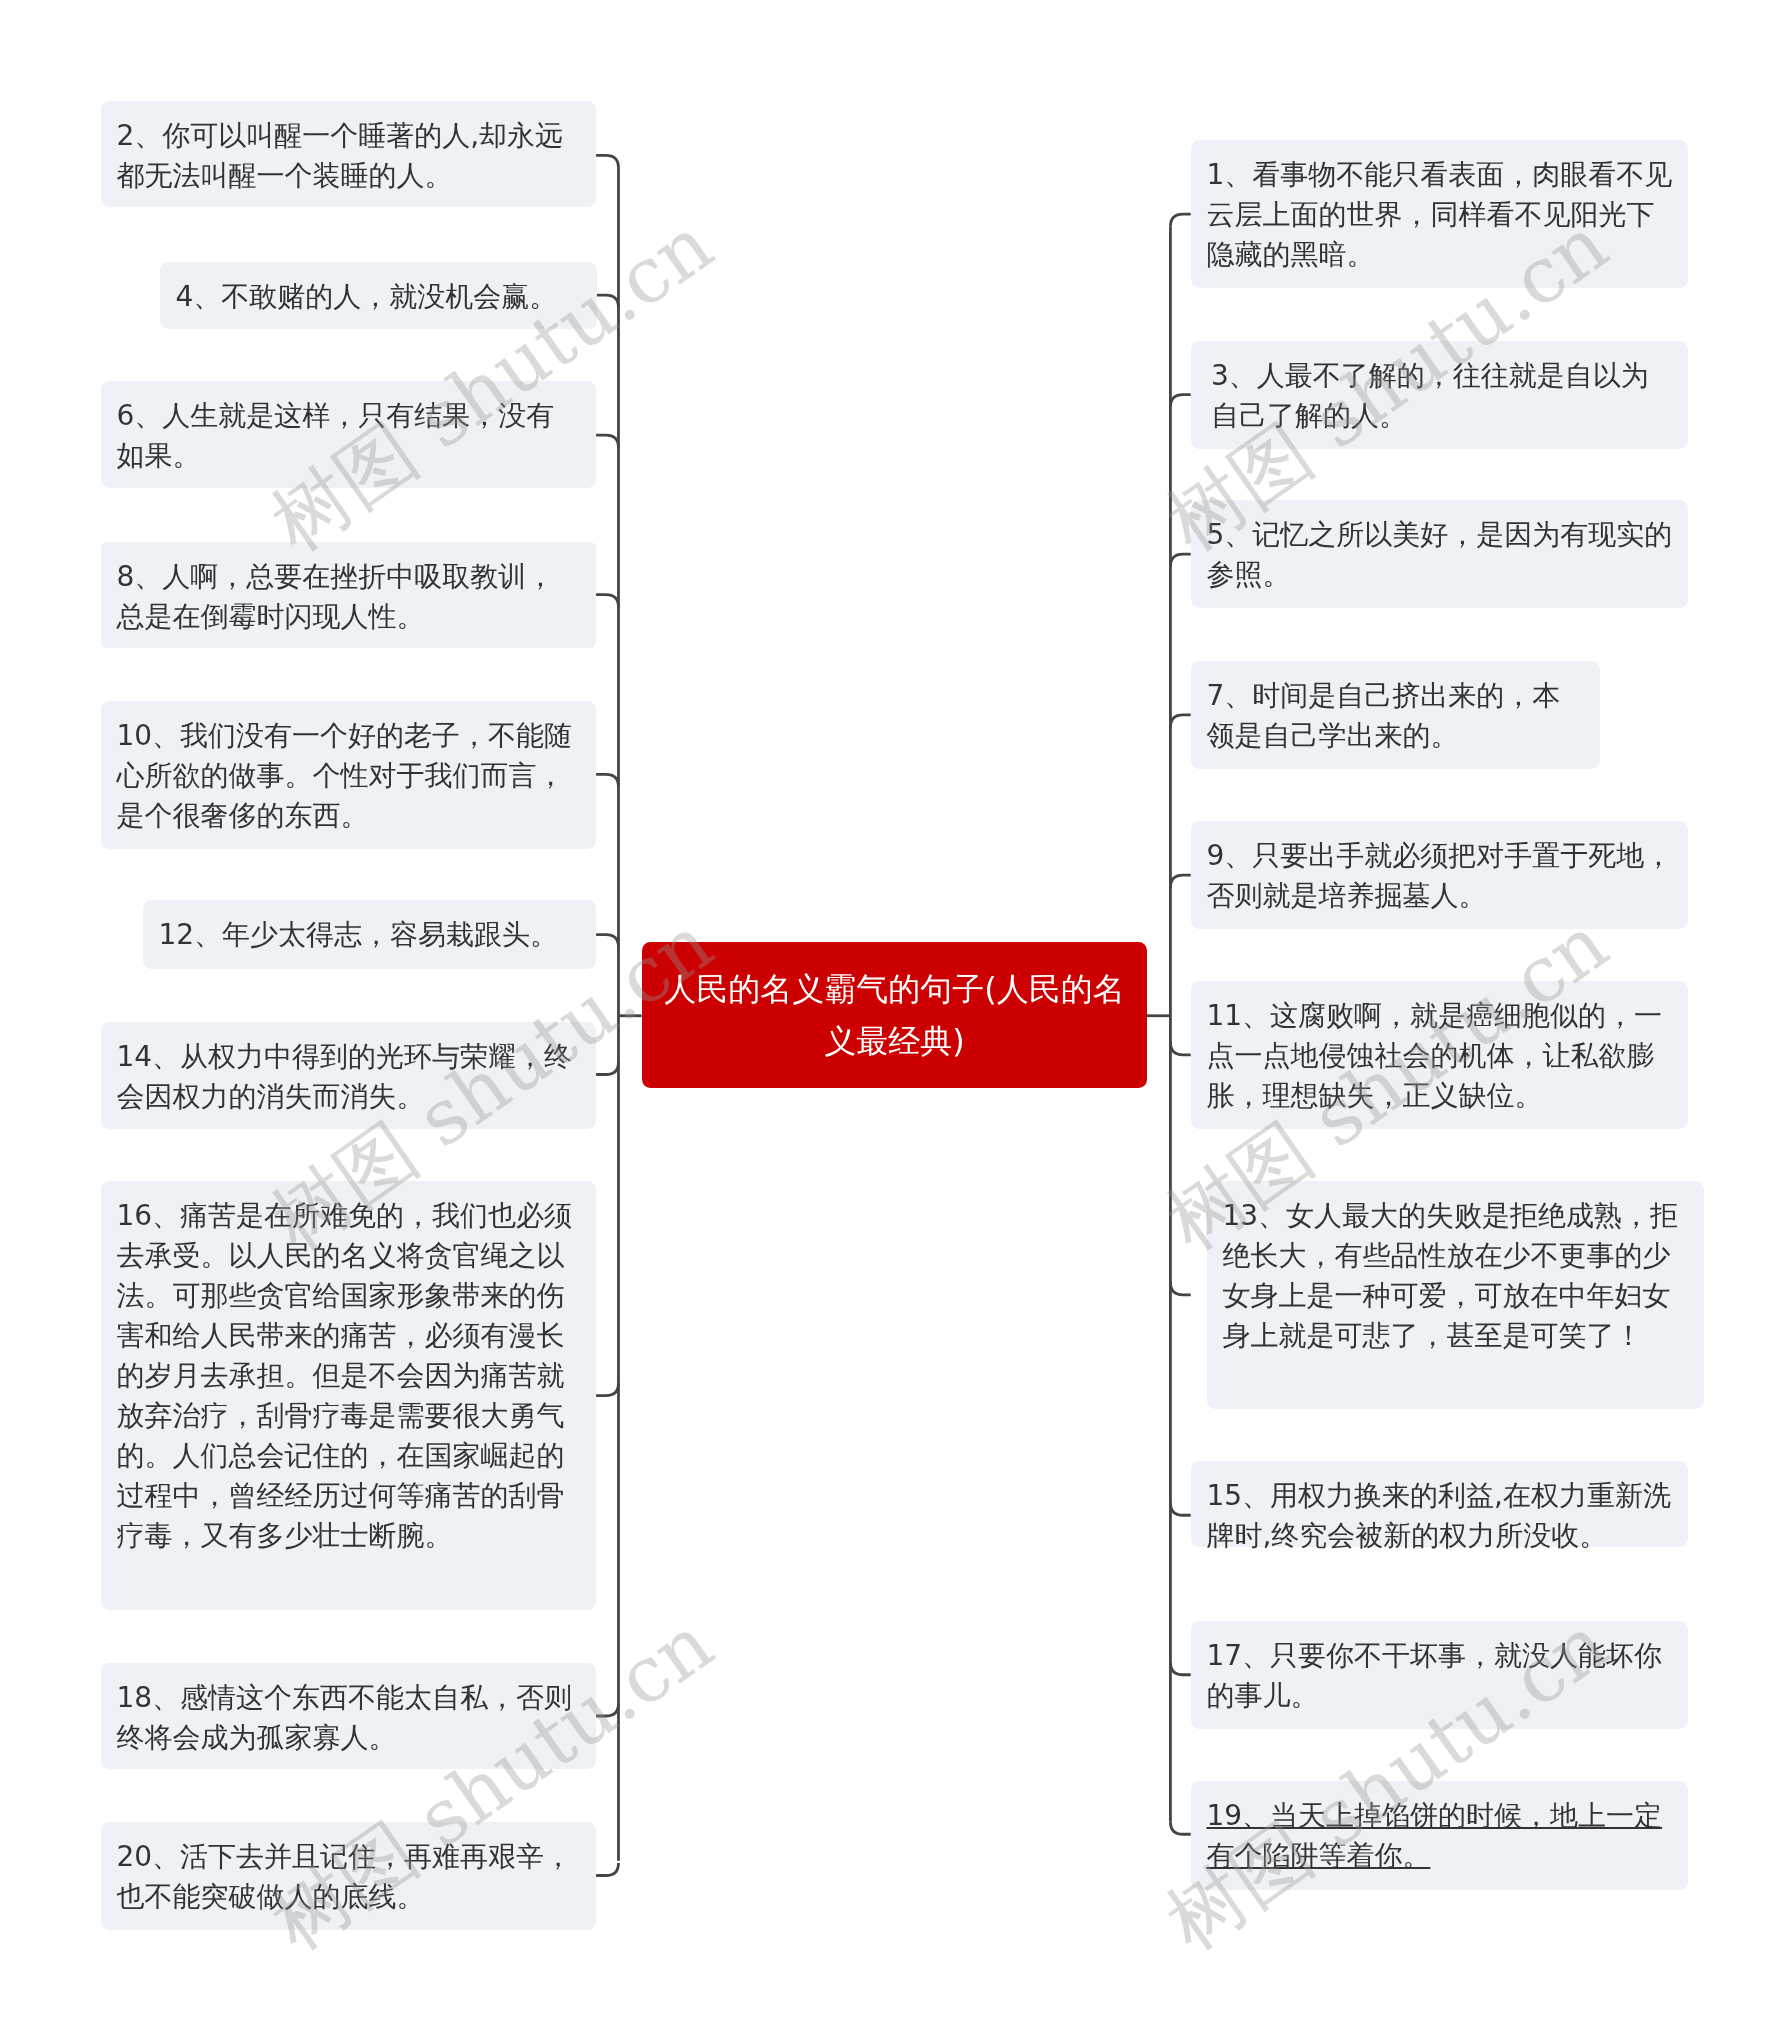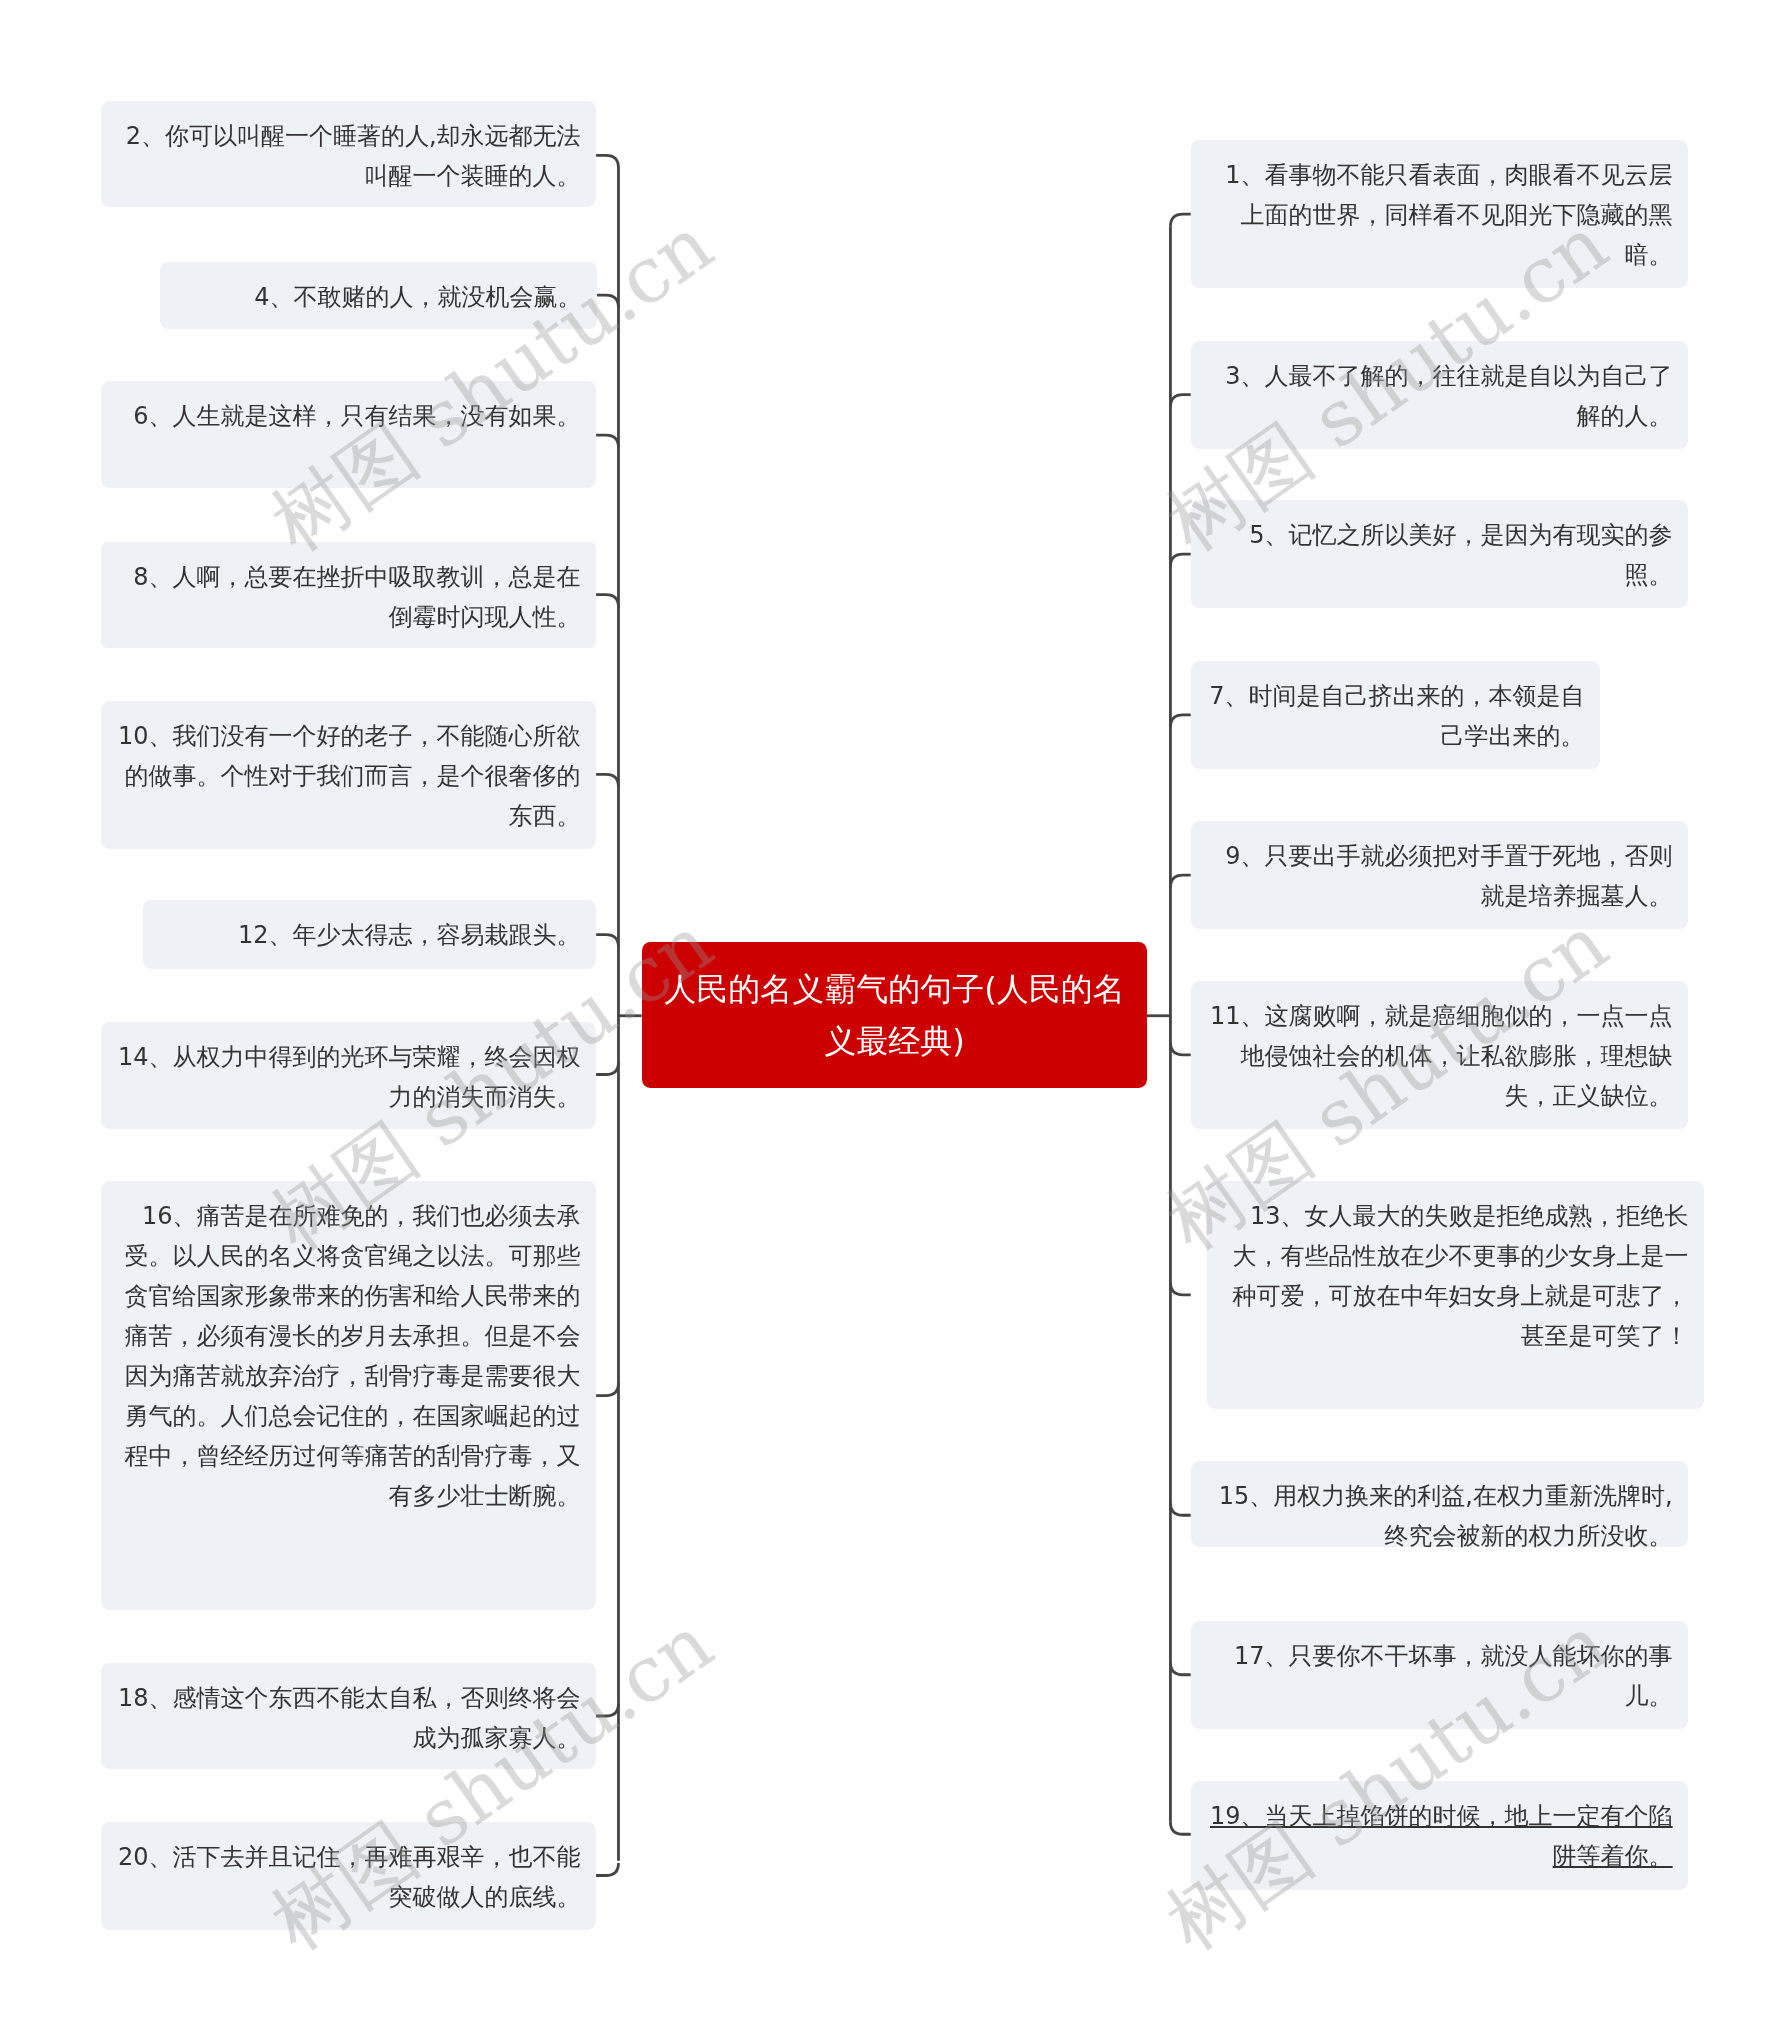--- a/index.html
+++ b/index.html
@@ -1,19 +1,19 @@
 <!DOCTYPE html>
 <html style="font-size:11.2px"><head>
 <meta charset="utf-8">
 <style>
   html, body { margin:0; padding:0; }
   body { width:1791px; height:2035px; background:#ffffff; position:relative; overflow:hidden;
          font-family:"DejaVu Sans","Liberation Sans",sans-serif; }
   .node { position:absolute; background:#eef1f5; border-radius:8.4px; box-sizing:border-box;
-          padding:15.4px 15.4px; color:#333333; font-size:24px; line-height:40px; word-break:break-all;text-align:right; }
+          padding:15.4px 15.4px; color:#333333; font-size:28px; line-height:40px; word-break:break-all; }
   .root { position:absolute; left:642px; top:942px; width:505px; height:146px; background:#cc0000;
           border-radius:8.4px; color:#ffffff; font-size:32px; line-height:52px; text-align:center;
           box-sizing:border-box; padding:19.6px 21px; display:flex; align-items:center; justify-content:center; }
   svg.links { position:absolute; left:0; top:0; }
   .wm { position:absolute; color:rgba(150,150,150,0.35); font-family:"DejaVu Serif","Liberation Serif",serif;
         font-size:77px; transform:rotate(-35deg); transform-origin:left top; white-space:nowrap; pointer-events:none; }
 </style>
 </head>
 <body>
 

